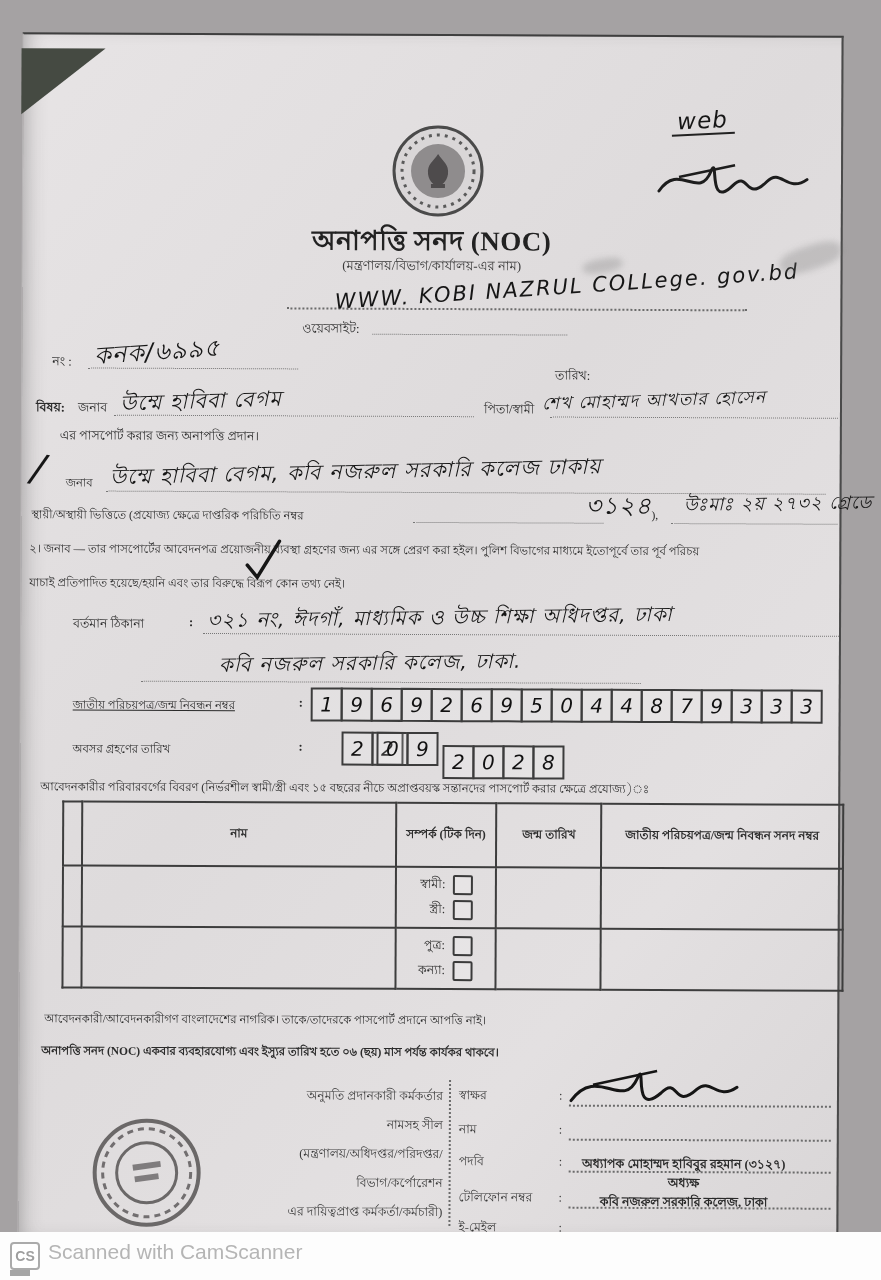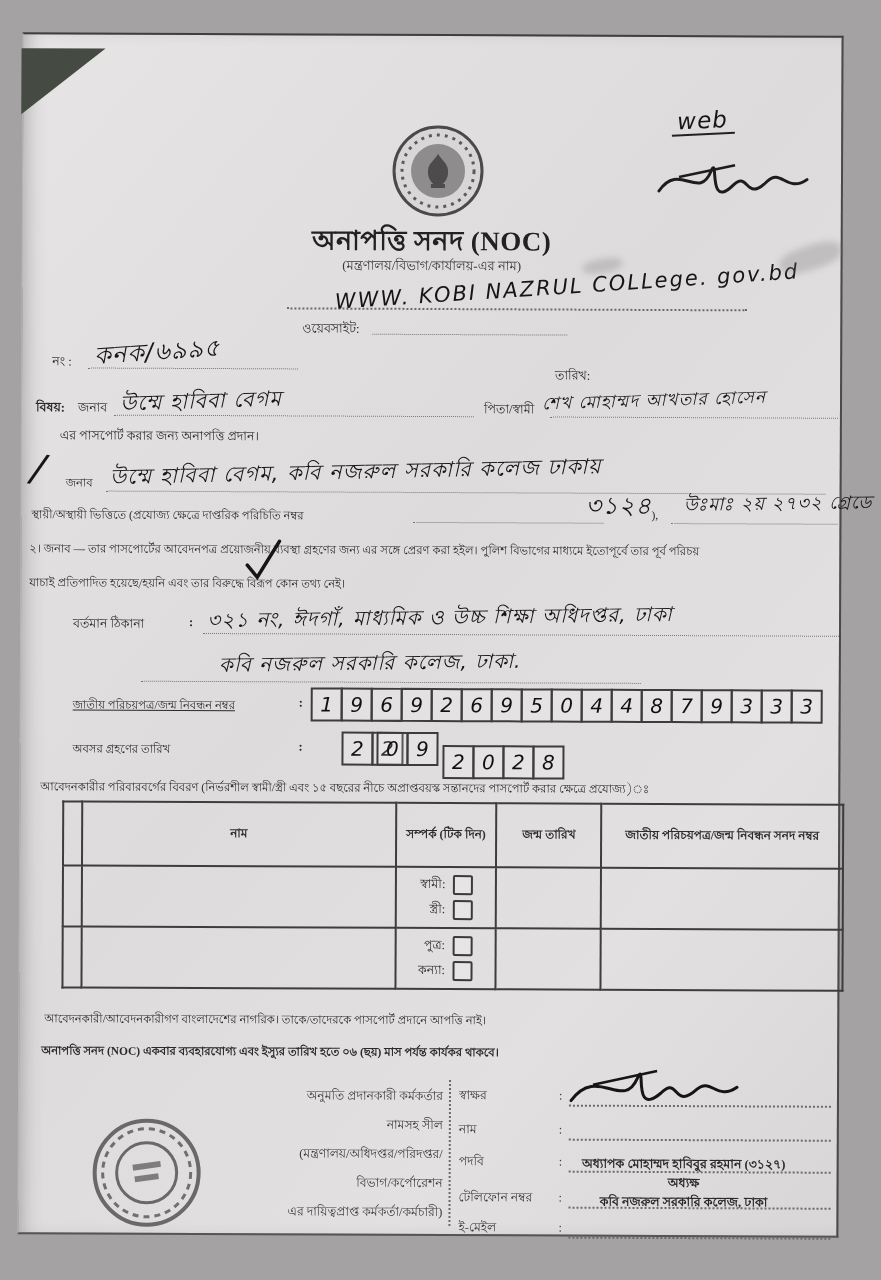--- a/index.html
+++ b/index.html
@@ -218,14 +218,19 @@
       <circle cx="62" cy="60" r="44" fill="none" stroke="#565354" stroke-width="3" stroke-dasharray="6 5" opacity=".8"></circle>
       <circle cx="62" cy="60" r="30" fill="none" stroke="#565354" stroke-width="3" opacity=".85"></circle>
       <rect x="48" y="50" width="28" height="6" fill="#565354" opacity=".7" transform="rotate(-8 62 53)"></rect>
       <rect x="50" y="62" width="24" height="6" fill="#565354" opacity=".7" transform="rotate(-8 62 65)"></rect>
     </svg>
 
     <div class="abs smudge" style="left:756px;top:208px;width:64px;height:24px;transform:rotate(-18deg);"></div>
     <div class="abs smudge" style="left:560px;top:222px;width:40px;height:14px;transform:rotate(-10deg);"></div>
   </div>
 
+  <div class="footerbar">
+    <div class="cs-box">CS</div>
+    <div class="cs-tab"></div>
+    <div class="cs-text">Scanned with CamScanner</div>
+  </div>
 
 </div>
 
 </body></html>

